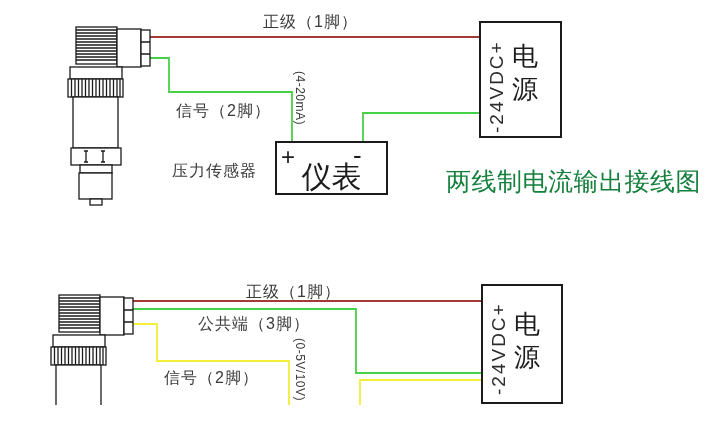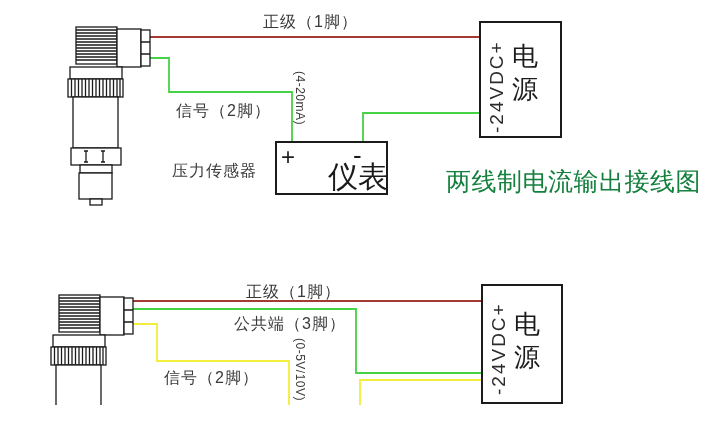--- a/index.html
+++ b/index.html
@@ -11,21 +11,21 @@
     border-radius:18px;
   }
   .abs{position:absolute;}
   .lbl{font-size:16px;color:#3a3a3a;white-space:nowrap;letter-spacing:1px;}
   .vtext-cw{position:absolute;transform-origin:0 0;transform:rotate(90deg);
             white-space:nowrap;font-size:12px;color:#3a3a3a;letter-spacing:0.5px;}
   .vtext-ccw{position:absolute;transform-origin:0 0;transform:rotate(-90deg);
              white-space:nowrap;font-size:19px;color:#2c2c2c;letter-spacing:2px;}
   .box{position:absolute;border:2px solid #1b1b1b;background:#ffffff;box-sizing:border-box;}
   .term{position:absolute;color:#1b1b1b;font-size:24px;line-height:1;}
-  .meter-name{position:absolute;text-align:right;font-size:30px;color:#1b1b1b;white-space:nowrap;}
+  .meter-name{position:absolute;text-align:center;font-size:30px;color:#1b1b1b;white-space:nowrap;}
   .psu-name{position:absolute;width:30px;font-size:26px;line-height:33px;color:#1b1b1b;
             word-break:break-all;text-align:center;}
   .title{position:absolute;font-size:25px;color:#15803d;white-space:nowrap;letter-spacing:0.5px;}
   .legend{position:absolute;font-size:19px;color:#c23b3b;white-space:nowrap;letter-spacing:1px;}
   svg{display:block;}
 </style>
 </head>
 <body>
 
 <div id="stage">
@@ -90,21 +90,21 @@
   <div class="meter-name" style="left:275px;top:157px;width:113px;">仪表</div>
 
   <div class="box" style="left:479px;top:21px;width:83px;height:117px;"></div>
   <div class="vtext-ccw" style="left:486px;top:133px;">-24VDC+</div>
   <div class="psu-name" style="left:510px;top:40px;">电源</div>
 
   <div class="title" style="left:446px;top:165px;">两线制电流输出接线图</div>
 
 
   <div class="abs lbl" style="left:246px;top:282px;">正级（1脚）</div>
-  <div class="abs lbl" style="left:198px;top:314px;margin-left:36px;">公共端（3脚）</div>
+  <div class="abs lbl" style="left:198px;top:314px;">公共端（3脚）</div>
   <div class="abs lbl" style="left:164px;top:368px;">信号（2脚）</div>
   <div class="vtext-cw" style="left:307px;top:338px;">(0-5V/10V)</div>
 
   <div class="box" style="left:272px;top:410px;width:108px;height:40px;"></div>
   <div class="term" style="left:283px;top:414px;">+</div>
   <div class="term" style="left:356px;top:411px;font-size:26px;">-</div>
   <div class="meter-name" style="left:272px;top:429px;width:108px;">仪表</div>
   <div class="abs lbl" style="left:158px;top:427px;">压力传感器</div>
 
   <div class="box" style="left:481px;top:284px;width:82px;height:120px;"></div>

